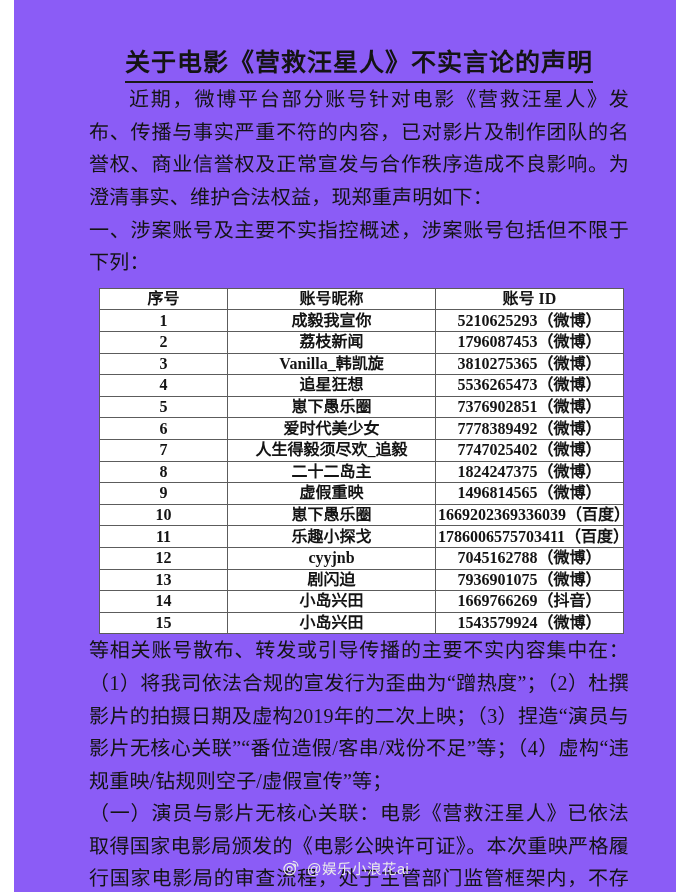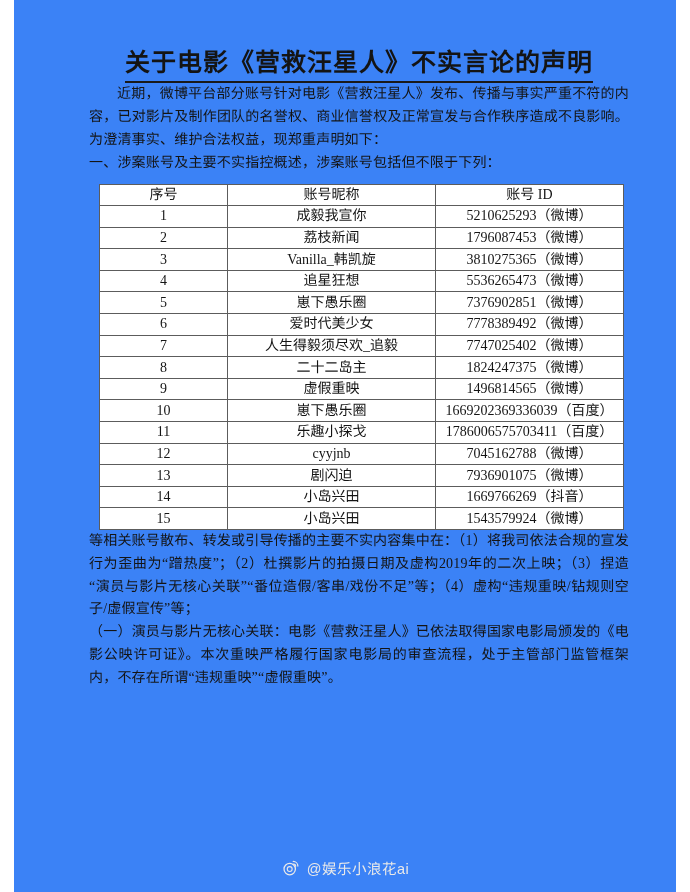--- a/index.html
+++ b/index.html
@@ -10,21 +10,21 @@
   }
   body {
     font-family: "Liberation Serif", "DejaVu Serif", serif;
     color: #141414;
   }
   #page {
     position: relative;
     width: 662px;
     height: 892px;
     margin: 0 auto;
-    background: #3b82f6;
+    background: #8b5cf6;
     overflow: hidden;
     box-sizing: border-box;
   }
   .doc-body {
     position: absolute;
     left: 75px;
     top: 0;
     width: 540px;
   }
   .doc-title {
@@ -36,21 +36,21 @@
     padding-top: 47px;
     line-height: 1.25;
     white-space: nowrap;
   }
   .doc-title span.t-text {
     border-bottom: 2px solid #1a1a1a;
     padding-bottom: 3px;
     display: inline-block;
   }
   p.para {
-    font-size: 14px;
+    font-size: 20px;
     line-height: 1.63;
     margin: 0;
     text-align: justify;
     text-justify: inter-ideograph;
     letter-spacing: 0.2px;
   }
   .para-intro {
     margin-top: 24px;
     text-indent: 2em;
   }
@@ -70,27 +70,27 @@
   table.accounts {
     border-collapse: collapse;
     width: 524px;
     margin: 9px 0 0 10px;
     table-layout: fixed;
     background: #ffffff;
   }
   table.accounts th,
   table.accounts td {
     border: 1px solid #5c5c5c;
-    font-size: 14px;
+    font-size: 16px;
     line-height: 1.0;
     height: 20.6px;
     padding: 0 2px;
     text-align: center;
     vertical-align: middle;
-    font-weight: normal;
+    font-weight: bold;
     white-space: nowrap;
     overflow: hidden;
   }
   table.accounts col.c-idx { width: 128px; }
   table.accounts col.c-nick { width: 208px; }
   table.accounts col.c-id { width: 188px; }
   .para-after-table {
     margin-top: 5px;
   }
   .para-tight {

